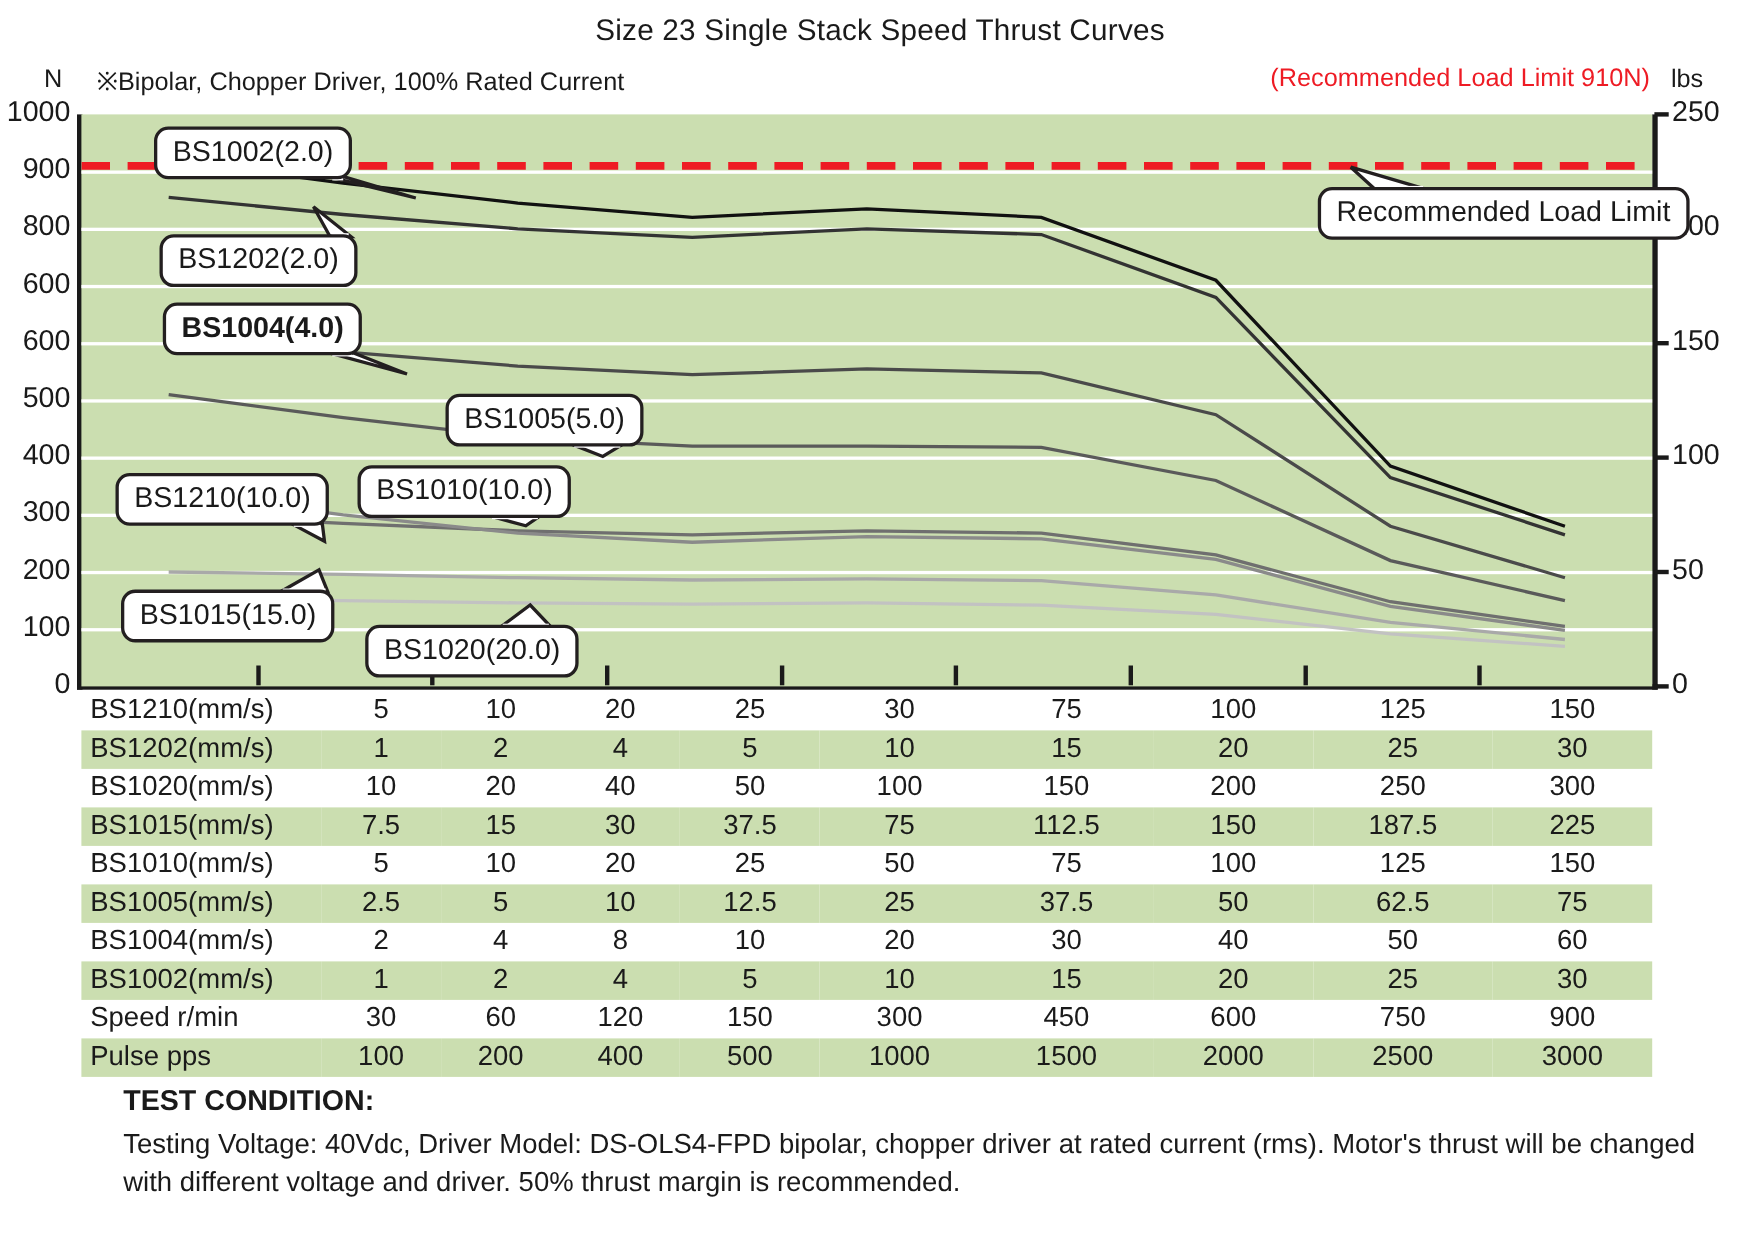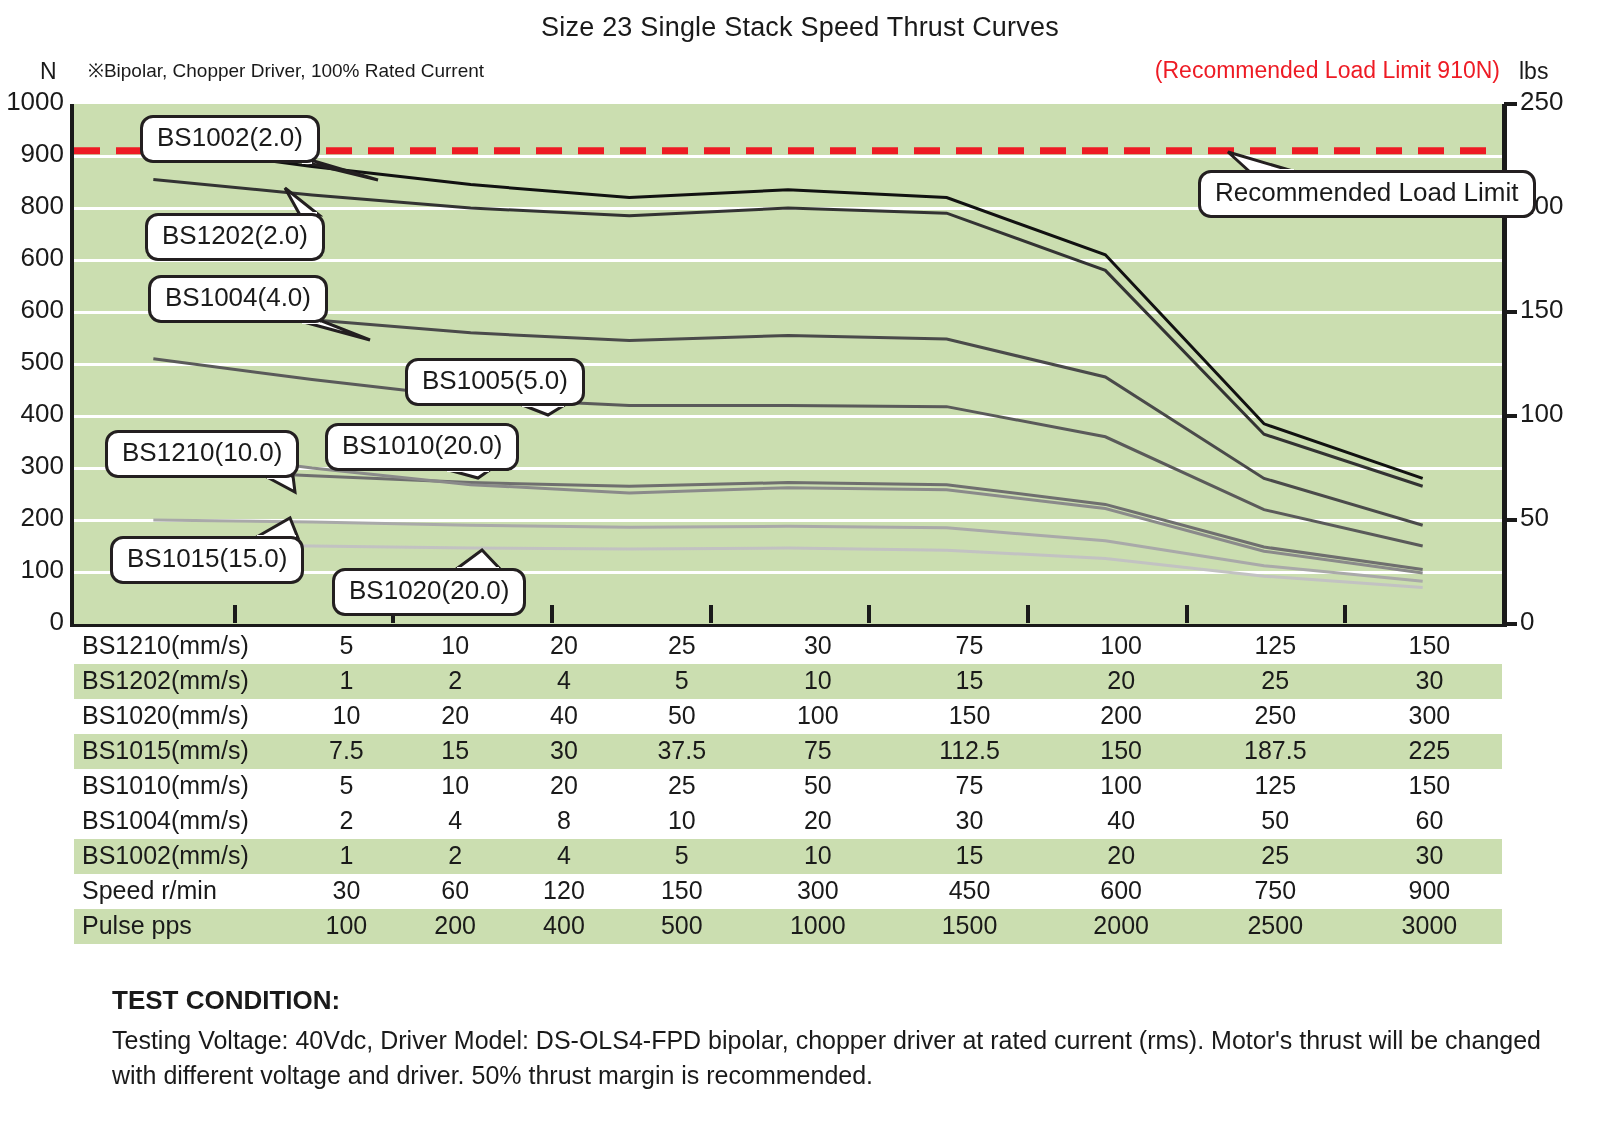--- a/index.html
+++ b/index.html
@@ -28,21 +28,21 @@
 
   
   #unit-left {
     position: absolute;
     left: 40px; top: 58px;
     font-size: 23px;
   }
   #note-bipolar {
     position: absolute;
     left: 88px; top: 57px;
-    font-size: 19px;
+    font-size: 23px;
     white-space: nowrap;
   }
   #load-limit-note {
     position: absolute;
     right: 100px; top: 57px;
     font-size: 23px;
     color: #ee1b24;
     white-space: nowrap;
   }
   #unit-right {
@@ -244,24 +244,24 @@
       <rect x="447" y="466" width="42" height="6" fill="#ffffff"></rect>
       <path d="M 255 538 L 290 518 L 298 538 Z" fill="#ffffff" stroke="#231f20" stroke-width="3" stroke-linejoin="miter"></path>
       <rect x="257" y="535" width="39" height="6" fill="#ffffff"></rect>
       <path d="M 455 570 L 482 550 L 501 570 Z" fill="#ffffff" stroke="#231f20" stroke-width="3" stroke-linejoin="miter"></path>
       <rect x="457" y="567" width="42" height="6" fill="#ffffff"></rect>
       <path d="M 1250 172 L 1228 152 L 1296 172 Z" fill="#ffffff" stroke="#231f20" stroke-width="3" stroke-linejoin="miter"></path>
       <rect x="1252" y="169" width="42" height="6" fill="#ffffff"></rect>
     </svg>
     <div class="callout" style="left: 140px; top: 115px;">BS1002(2.0)</div>
     <div class="callout" style="left: 145px; top: 213px;">BS1202(2.0)</div>
-    <div class="callout" style="left: 148px; top: 275px;">BS1004(4.0)</div>
+    <div class="callout" style="left: 148px; top: 275px; font-weight: bold;">BS1004(4.0)</div>
     <div class="callout" style="left: 405px; top: 358px;">BS1005(5.0)</div>
     <div class="callout" style="left: 105px; top: 430px;">BS1210(10.0)</div>
-    <div class="callout" style="left: 325px; top: 423px;">BS1010(20.0)</div>
+    <div class="callout" style="left: 325px; top: 423px;">BS1010(10.0)</div>
     <div class="callout" style="left: 110px; top: 536px;">BS1015(15.0)</div>
     <div class="callout" style="left: 332px; top: 568px;">BS1020(20.0)</div>
     <div class="callout" style="left: 1198px; top: 170px;">Recommended Load Limit</div>
   </div>
 
 <table id="data-table">
   <tbody id="data-table-body">
       <tr>
         <td class="rowhead">BS1210(mm/s)</td>
         <td>5</td>
@@ -314,20 +314,32 @@
         <td class="rowhead">BS1010(mm/s)</td>
         <td>5</td>
         <td>10</td>
         <td>20</td>
         <td>25</td>
         <td>50</td>
         <td>75</td>
         <td>100</td>
         <td>125</td>
         <td>150</td>
+      </tr>
+      <tr class="shaded">
+        <td class="rowhead">BS1005(mm/s)</td>
+        <td>2.5</td>
+        <td>5</td>
+        <td>10</td>
+        <td>12.5</td>
+        <td>25</td>
+        <td>37.5</td>
+        <td>50</td>
+        <td>62.5</td>
+        <td>75</td>
       </tr>
       <tr>
         <td class="rowhead">BS1004(mm/s)</td>
         <td>2</td>
         <td>4</td>
         <td>8</td>
         <td>10</td>
         <td>20</td>
         <td>30</td>
         <td>40</td>

